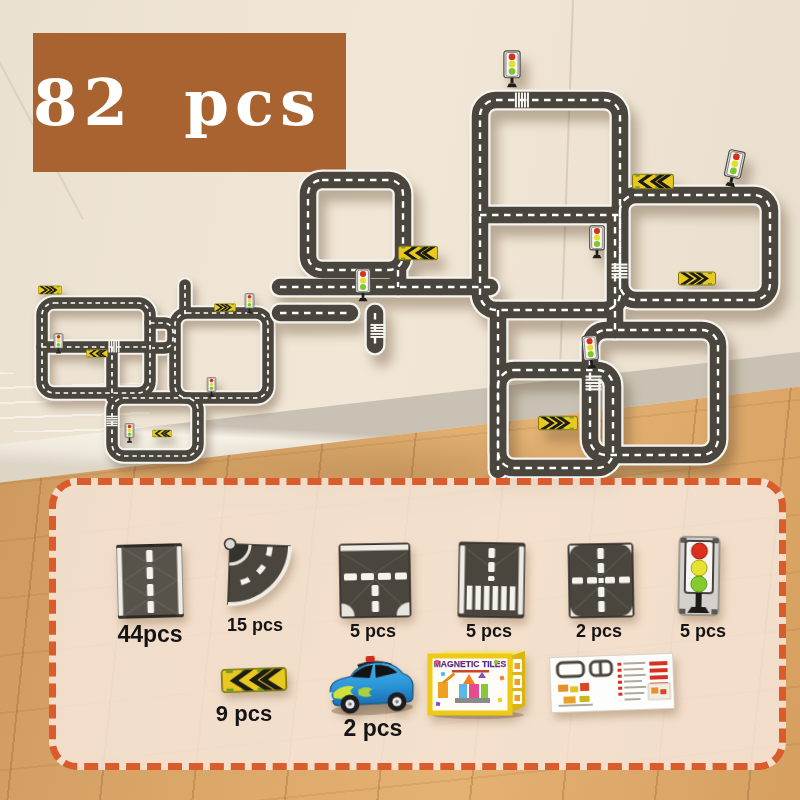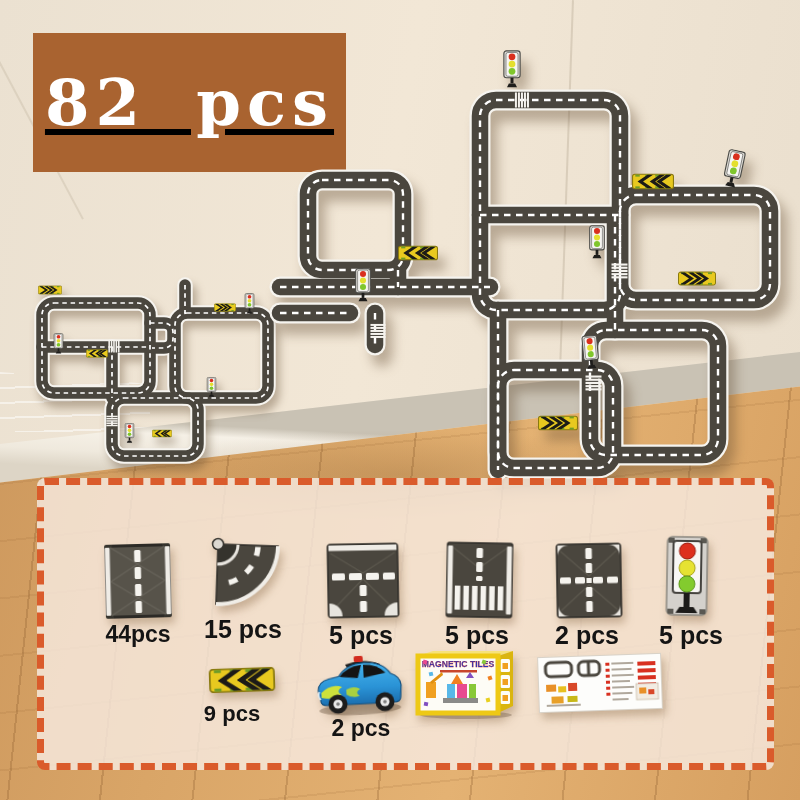--- a/index.html
+++ b/index.html
@@ -23,33 +23,33 @@
     background:linear-gradient(105deg,#c9945a 0%,#d9a567 35%,#e4b273 65%,#d69f60 100%);
     clip-path:polygon(0 60.3%,100% 48.3%,100% 100%,0 100%);}
   .floor-planks{left:0;top:0;width:800px;height:800px;
     background:repeating-linear-gradient(96deg,rgba(0,0,0,0) 0 90px,rgba(135,88,42,.28) 90px 92px),
                repeating-linear-gradient(-6deg,rgba(0,0,0,0) 0 55px,rgba(150,100,50,.14) 55px 57px);
     clip-path:polygon(0 60.3%,100% 48.3%,100% 100%,0 100%);}
   .floor-shadow{left:120px;top:430px;width:560px;height:90px;border-radius:50%;
     background:radial-gradient(closest-side,rgba(110,70,30,.22),rgba(110,70,30,0));}
 
   
-  .badge{left:33px;top:33px;width:313px;height:139px;display:flex;align-items:center;justify-content:center;text-decoration:underline;}
+  .badge{left:33px;top:33px;width:313px;height:139px;display:flex;align-items:center;}
   .badge-text{font-family:"DejaVu Serif",serif;font-weight:700;font-size:64px;color:#fff;
     letter-spacing:6px;word-spacing:22px;}
 
   
   svg.track{overflow:visible;}
   .track-shadow{filter:drop-shadow(7px 11px 6px rgba(95,70,45,.38));}
   .small-shadow{filter:drop-shadow(4px 7px 4px rgba(95,70,45,.38));}
 
   
-  .panel{left:37px;top:478px;width:723px;height:278px;border:7px dashed #da5b2b;
-    border-radius:8px;background:rgba(247,236,227,.8);}
-  .lbl{position:absolute;transform:translateX(-50%);font-weight:700;font-size:25px;color:#141414;white-space:nowrap;}
+  .panel{left:49px;top:478px;width:723px;height:278px;border:7px dashed #da5b2b;
+    border-radius:28px;background:rgba(247,236,227,.8);}
+  .lbl{position:absolute;transform:translateX(-50%);font-weight:700;font-size:18px;color:#141414;white-space:nowrap;}
   .piece{position:absolute;filter:drop-shadow(3px 6px 4px rgba(120,85,50,.35));}
 </style>
 </head>
 <body>
 
 <div class="stage">
 
   <div class="abs wall"></div>
   <div class="abs wall-seam1"></div>
   <div class="abs wall-seam2"></div>

